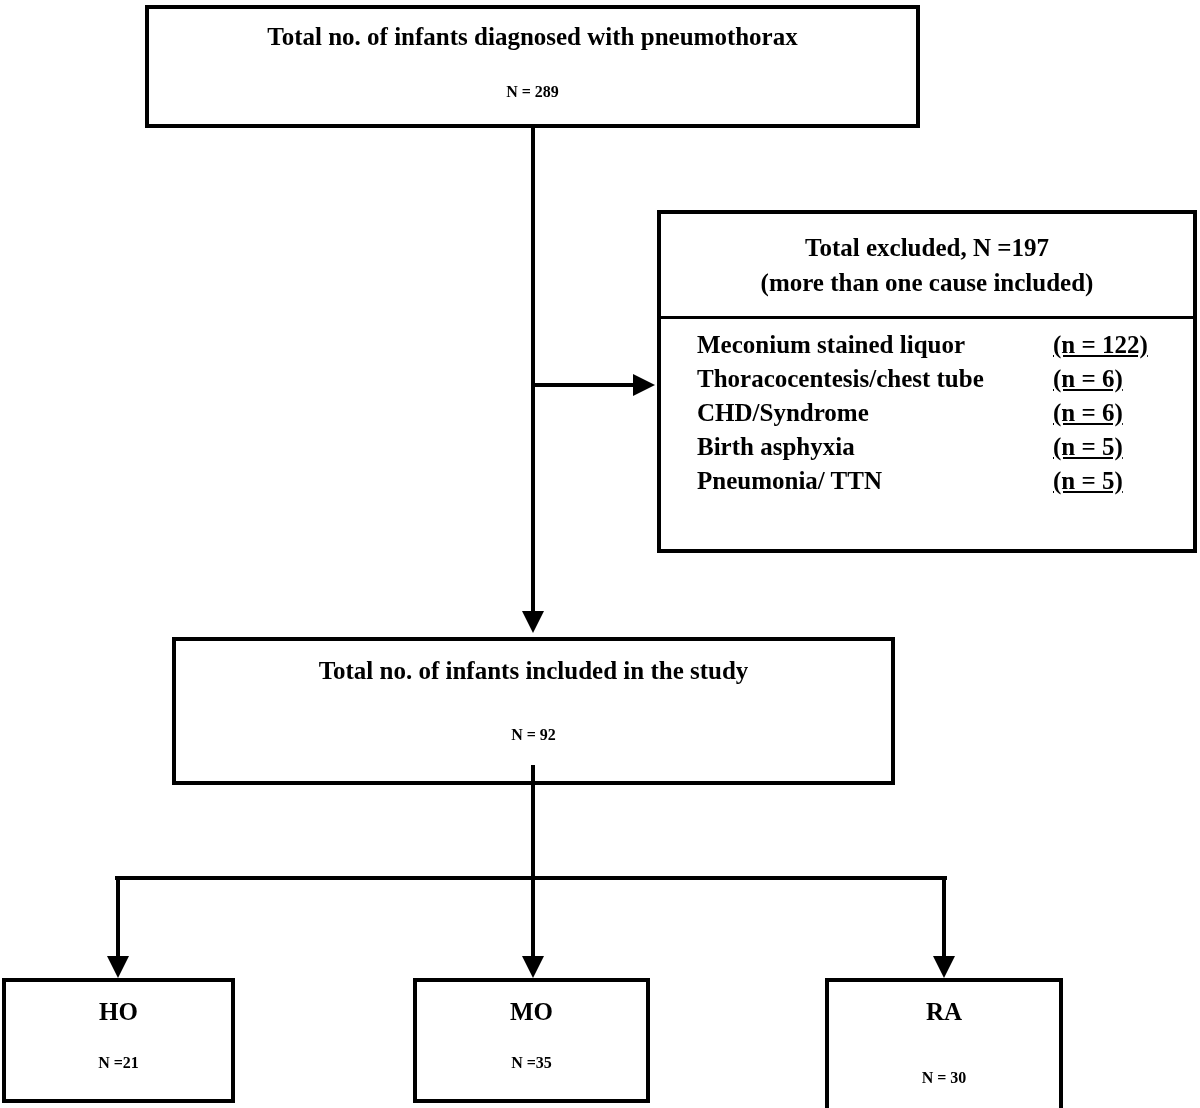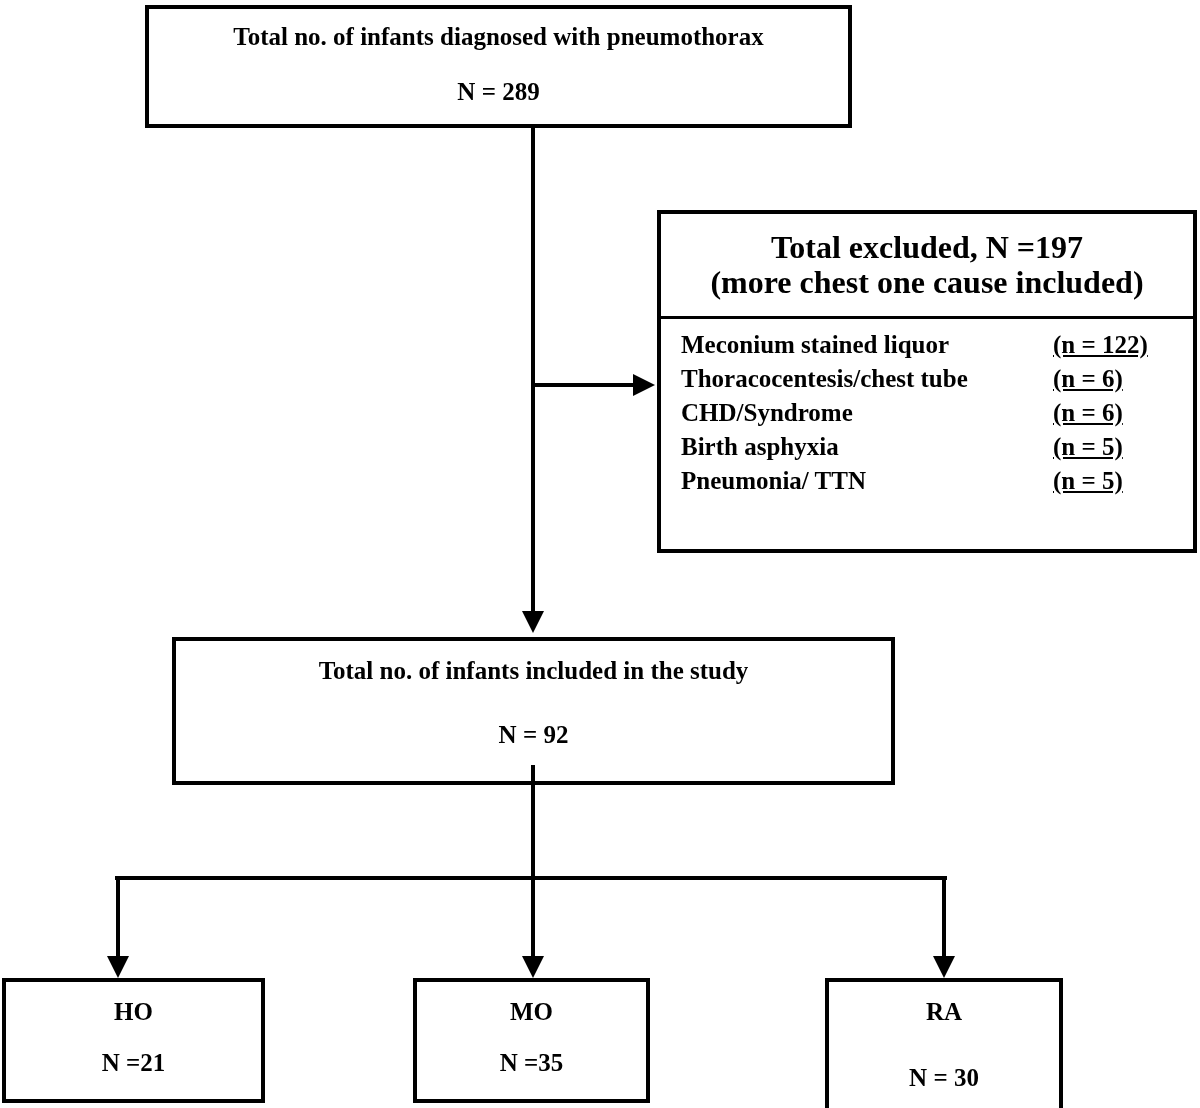--- a/index.html
+++ b/index.html
@@ -20,21 +20,21 @@
     box-sizing: border-box;
   }
   .stack {
     display: flex;
     flex-direction: column;
     justify-content: space-between;
     align-items: center;
     text-align: center;
   }
   .box-title { font-size: 25px; line-height: 32px; }
-  .box-n     { font-size: 25px; line-height: 32px; }
+  .box-n     { font-size: 16px; line-height: 32px; }
 
   
   .line { position: absolute; background: #000000; }
   .arrow-down {
     position: absolute; width: 0; height: 0;
     border-left: 11px solid transparent;
     border-right: 11px solid transparent;
     border-top: 22px solid #000000;
   }
   .arrow-right {
@@ -42,48 +42,48 @@
     border-top: 11px solid transparent;
     border-bottom: 11px solid transparent;
     border-left: 22px solid #000000;
   }
 
   
   .exc-header {
     border-bottom: 3px solid #000000;
     text-align: center;
     padding: 16px 8px 16px;
-    font-size: 32px;
+    font-size: 25px;
     line-height: 35px;
   }
-  .exc-list { padding: 9px 20px 0 20px; font-size: 25px; }
+  .exc-list { padding: 9px 20px 0 36px; font-size: 25px; }
   .exc-row { display: flex; line-height: 34px; }
   .exc-label { flex: 1; text-align: left; }
   .exc-count { width: 120px; text-align: left; text-decoration: underline; }
 </style>
 </head>
 <body>
 
 <div class="canvas">
 
-  <div class="fbox stack" style="left:145px; top:5px; width:707px; height:123px; padding:12px 16px 16px;">
+  <div class="fbox stack" style="left:145px; top:5px; width:775px; height:123px; padding:12px 16px 16px;">
     <div class="box-title">Total no. of infants diagnosed with pneumothorax</div>
     <div class="box-n">N = 289</div>
   </div>
 
   <div class="line" style="left:531px; top:128px; width:4px; height:487px;"></div>
   <div class="arrow-down" style="left:522px; top:611px;"></div>
 
   <div class="line" style="left:531px; top:383px; width:104px; height:4px;"></div>
   <div class="arrow-right" style="left:633px; top:374px;"></div>
 
   <div class="fbox" style="left:657px; top:210px; width:540px; height:343px;">
     <div class="exc-header">
       <div>Total excluded, N =197</div>
-      <div>(more chest one cause included)</div>
+      <div>(more than one cause included)</div>
     </div>
     <div class="exc-list">
       <div class="exc-row">
         <span class="exc-label">Meconium stained liquor</span>
         <span class="exc-count">(n = 122)</span>
       </div>
       <div class="exc-row">
         <span class="exc-label">Thoracocentesis/chest tube</span>
         <span class="exc-count">(n = 6)</span>
       </div>
@@ -112,21 +112,21 @@
 
   <div class="line" style="left:116px; top:876px; width:4px; height:82px;"></div>
   <div class="arrow-down" style="left:107px; top:956px;"></div>
 
   <div class="line" style="left:531px; top:876px; width:4px; height:82px;"></div>
   <div class="arrow-down" style="left:522px; top:956px;"></div>
 
   <div class="line" style="left:942px; top:876px; width:4px; height:82px;"></div>
   <div class="arrow-down" style="left:933px; top:956px;"></div>
 
-  <div class="fbox stack" style="left:2px; top:978px; width:263px; height:125px; padding:14px 10px 20px;gap:12px;">
+  <div class="fbox stack" style="left:2px; top:978px; width:233px; height:125px; padding:14px 10px 20px;gap:12px;">
     <div class="box-title">HO</div>
     <div class="box-n">N =21</div>
   </div>
 
   <div class="fbox stack" style="left:413px; top:978px; width:237px; height:125px; padding:14px 10px 20px;">
     <div class="box-title">MO</div>
     <div class="box-n">N =35</div>
   </div>
 
   <div class="fbox stack" style="left:825px; top:978px; width:238px; height:140px; padding:14px 10px 20px;">

